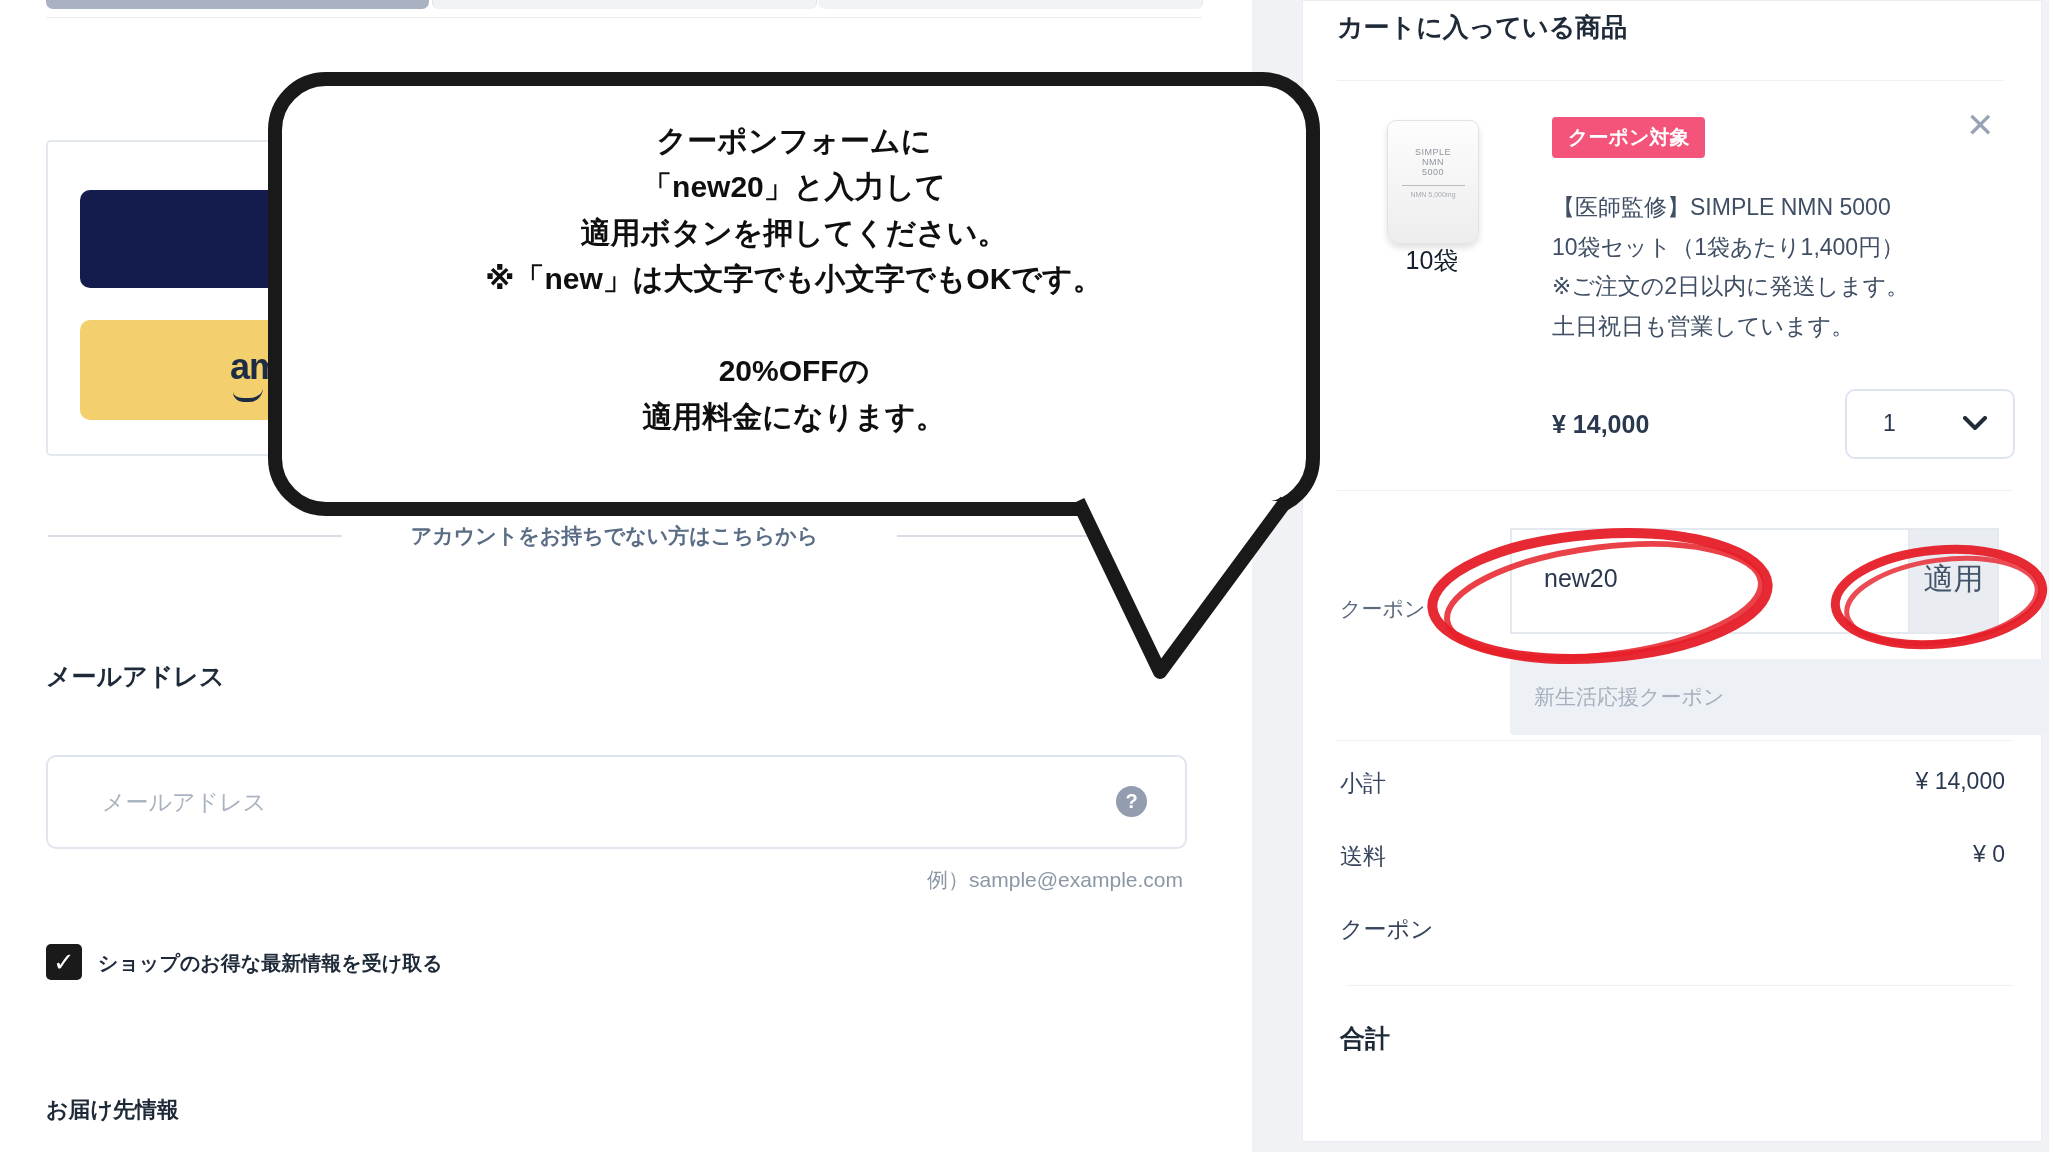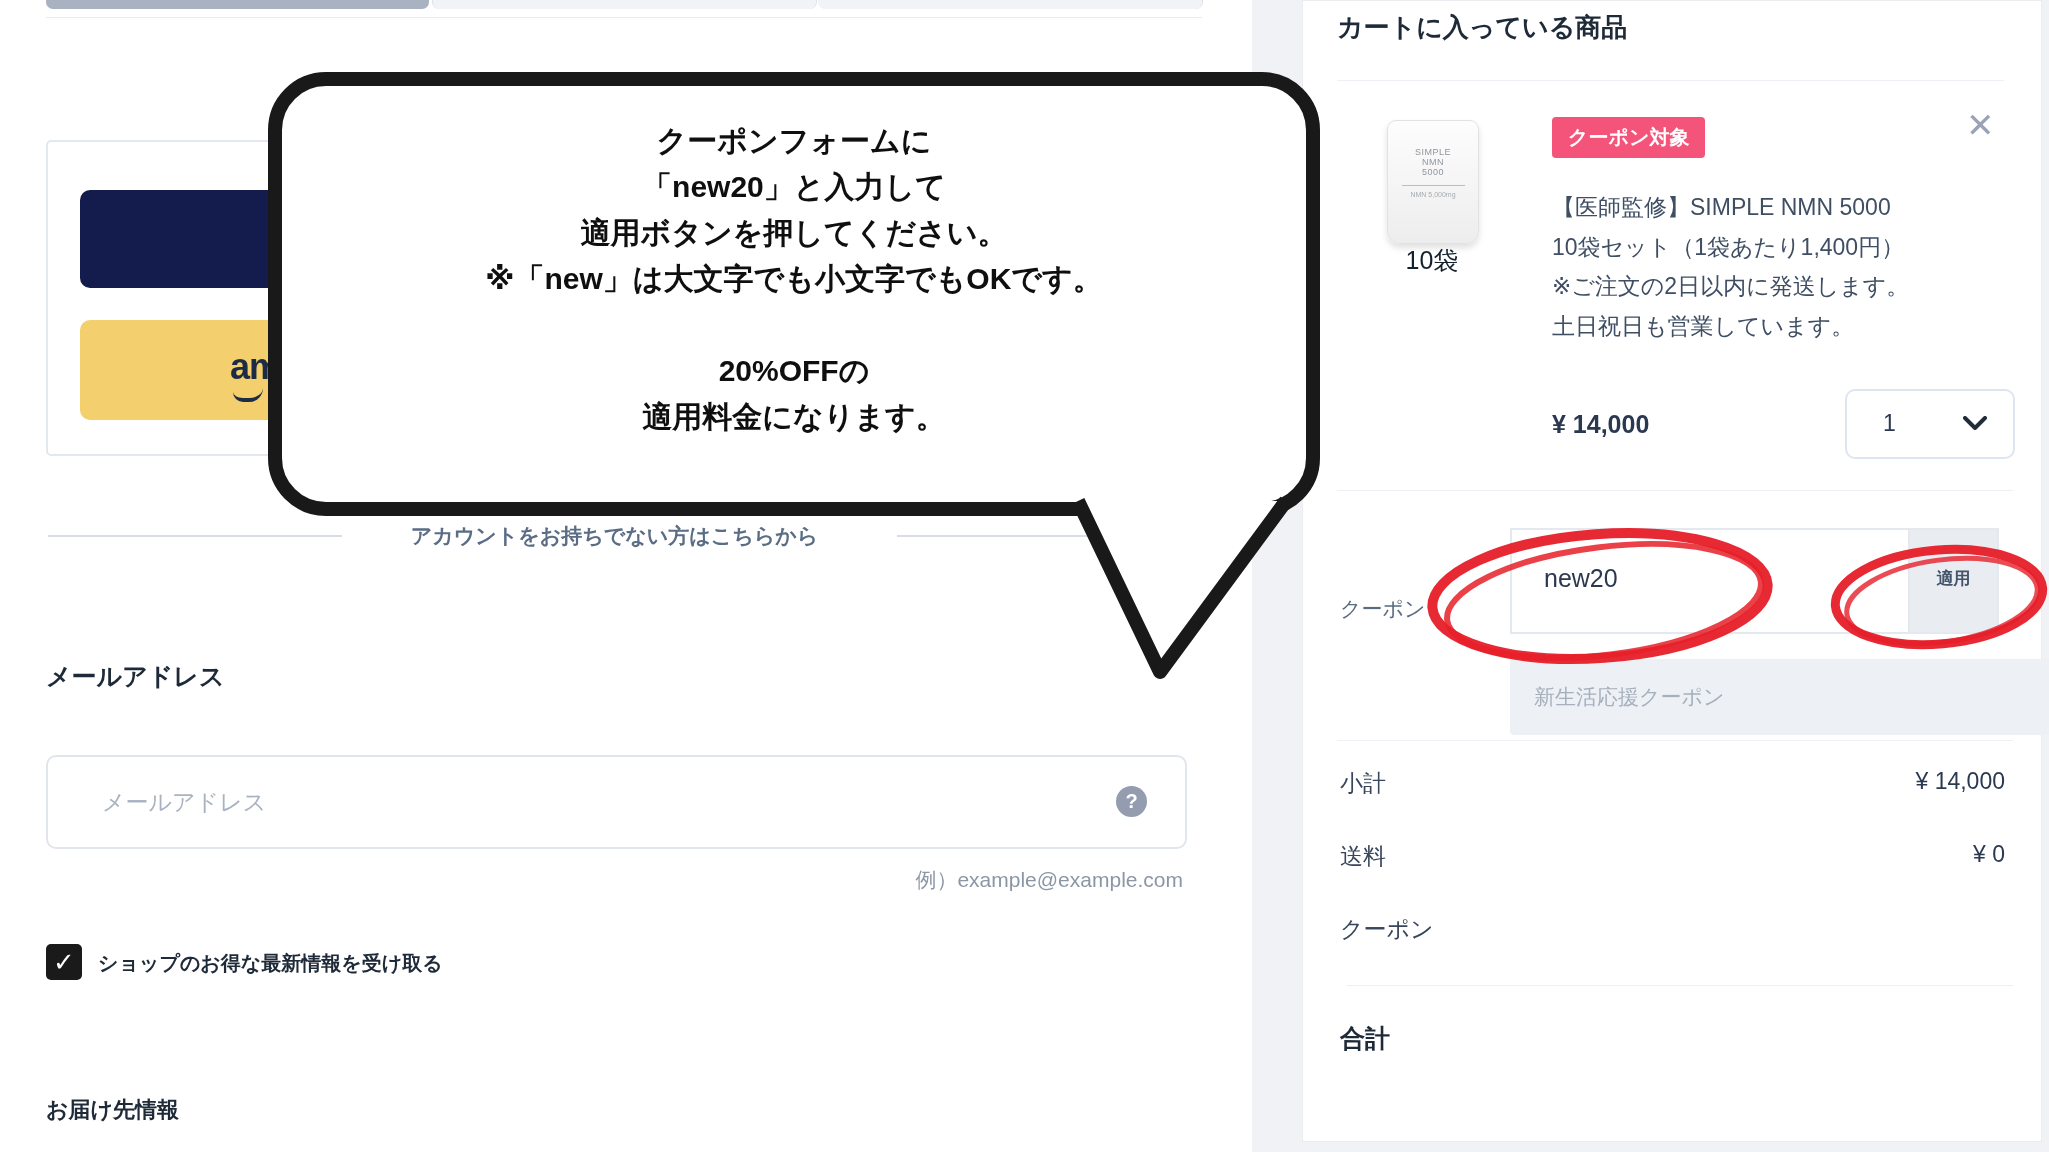--- a/index.html
+++ b/index.html
@@ -46,21 +46,21 @@
   .badge{left:1552px;top:117px;padding:7px 16px;background:#f4547a;border-radius:4px;color:#fff;font-size:20px;font-weight:bold;}
   .close-x{left:1966px;top:108px;font-size:34px;color:#9aa3b5;line-height:34px;}
   .item-desc{left:1552px;top:188px;width:420px;font-size:23px;line-height:39.5px;color:#3f4e63;}
   .item-price{left:1552px;top:410px;font-size:25px;font-weight:600;color:#2a3850;}
   .qty-select{left:1845px;top:389px;width:166px;height:66px;border:2px solid #dfe5f0;border-radius:10px;background:#fff;}
   .qty-value{position:absolute;left:36px;top:19px;font-size:23px;color:#2a3850;}
   .qty-chevron{position:absolute;right:26px;top:25px;}
   .coupon-label{left:1340px;top:595px;font-size:21px;color:#5a6b80;}
   .coupon-box{left:1510px;top:528px;width:485px;height:102px;border:2px solid #e4e8ef;background:#fff;}
   .coupon-code{position:absolute;left:32px;top:34px;font-size:25px;color:#2b3950;}
-  .apply-btn{position:absolute;right:0;top:0;width:89px;height:100%;background:#e9edf2;border-left:2px solid #e4e8ef;box-sizing:border-box;text-align:center;font-size:17px;color:#44546a;line-height:98px;font-weight:bold;}
+  .apply-btn{position:absolute;right:0;top:0;width:89px;height:100%;background:#e9edf2;border-left:2px solid #e4e8ef;box-sizing:border-box;text-align:center;font-size:30px;color:#44546a;line-height:98px;}
   .coupon-box2{left:1510px;top:659px;width:585px;height:76px;background:#edf0f4;border-radius:4px;}
   .coupon-placeholder{position:absolute;left:24px;top:24px;font-size:21px;color:#a6b0bd;}
   .sum-label{font-size:23px;color:#37465c;position:absolute;left:1340px;}
   .sum-value{font-size:23px;color:#2a3850;position:absolute;left:1605px;width:400px;text-align:right;}
   .red-text{color:#f23840;}
   .total-label{left:1340px;top:1022px;font-size:25px;font-weight:bold;color:#1f2a38;}
   .total-value{left:1605px;top:1022px;width:400px;text-align:right;font-size:25px;font-weight:bold;color:#1f2a38;}
   
   .bubble{left:268px;top:72px;width:1052px;height:444px;background:#fff;border:14px solid #191919;border-radius:58px;box-sizing:border-box;z-index:5;}
   .bubble-text{position:absolute;left:0;top:32px;width:100%;text-align:center;font-size:30px;line-height:46px;font-weight:bold;color:#0f0f0f;}
@@ -87,21 +87,21 @@
 
     <div class="abs dline dline-left"></div>
     <div class="abs acct-divider-text">アカウントをお持ちでない方はこちらから</div>
     <div class="abs dline dline-right"></div>
 
     <div class="abs email-heading">メールアドレス</div>
     <div class="abs email-input">
       <span class="email-placeholder">メールアドレス</span>
       <span class="q-icon">?</span>
     </div>
-    <div class="abs email-example">例）example@example.com</div>
+    <div class="abs email-example">例）sample@example.com</div>
 
     <div class="abs newsletter-check">✓</div>
     <div class="abs newsletter-label">ショップのお得な最新情報を受け取る</div>
 
     <div class="abs shipping-heading">お届け先情報</div>
   </div>
 
   <div class="abs cart-card"></div>
   <div class="abs cart-header">カートに入っている商品</div>
   <div class="abs divider div1"></div>

